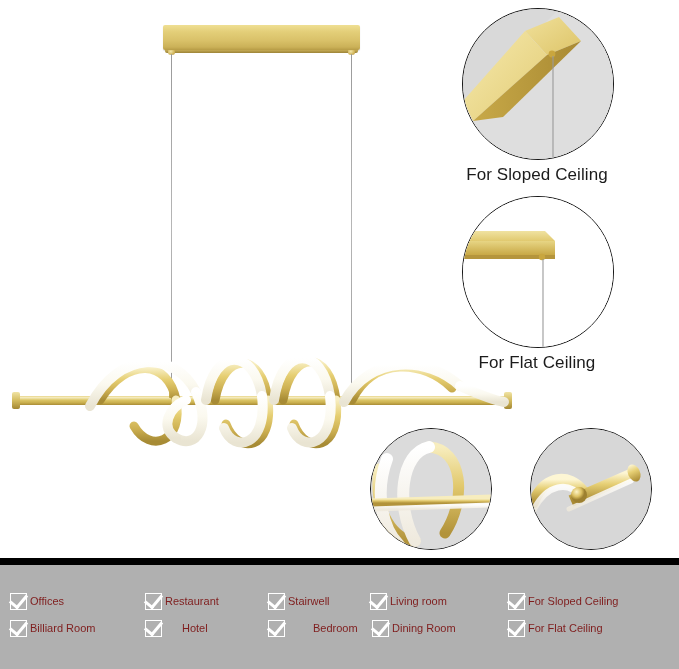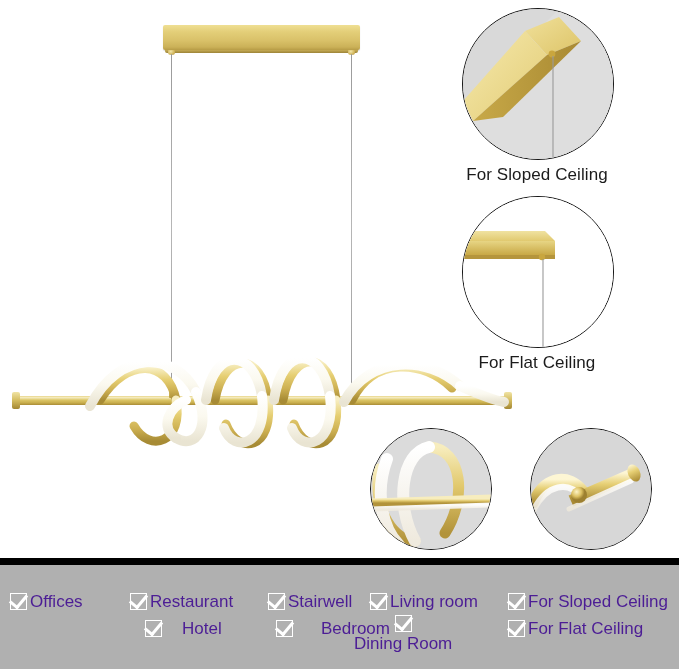--- a/index.html
+++ b/index.html
@@ -201,22 +201,22 @@
     position: absolute;
     left: 2px;
     top: -3px;
     width: 8px;
     height: 14px;
     border-right: 3px solid #ffffff;
     border-bottom: 3px solid #ffffff;
     transform: rotate(40deg);
   }
   .check-label {
-    font-size: 17px;
-    color: #4c1d95;
+    font-size: 11px;
+    color: #7f1d1d;
     line-height: 1;
   }
 </style>
 </head>
 <body>
 
 <div id="product-stage">
 
   <div class="canopy"></div>
   <div class="canopy-base"></div>
@@ -391,47 +391,51 @@
 </div>
 
 <div id="divider-bar"></div>
 
 <div id="checklist-panel">
   <div id="check-row-1" class="check-row">
       <div class="check-item" style="left: 10px;">
         <span class="checkbox"></span>
         <span class="check-label">Offices</span>
       </div>
-      <div class="check-item" style="left: 130px; justify-content: space-between;">
+      <div class="check-item" style="left: 145px; justify-content: space-between;">
         <span class="checkbox"></span>
         <span class="check-label">Restaurant</span>
       </div>
       <div class="check-item" style="left: 268px; justify-content: space-between;">
         <span class="checkbox"></span>
         <span class="check-label">Stairwell</span>
       </div>
       <div class="check-item" style="left: 370px;">
         <span class="checkbox"></span>
         <span class="check-label">Living room</span>
       </div>
       <div class="check-item" style="left: 508px;">
         <span class="checkbox"></span>
         <span class="check-label">For Sloped Ceiling</span>
       </div>
     </div>
   <div id="check-row-2" class="check-row">
+      <div class="check-item" style="left: 10px;">
+        <span class="checkbox"></span>
+        <span class="check-label">Billiard Room</span>
+      </div>
       <div class="check-item" style="left: 145px; gap: 20px;">
         <span class="checkbox"></span>
         <span class="check-label">Hotel</span>
       </div>
-      <div class="check-item" style="left: 276px; gap: 28px;">
+      <div class="check-item" style="left: 268px; gap: 28px;">
         <span class="checkbox"></span>
         <span class="check-label">Bedroom</span>
       </div>
-      <div class="check-item" style="left: 354px; flex-direction: column;">
+      <div class="check-item" style="left: 372px;">
         <span class="checkbox"></span>
         <span class="check-label">Dining Room</span>
       </div>
       <div class="check-item" style="left: 508px;">
         <span class="checkbox"></span>
         <span class="check-label">For Flat Ceiling</span>
       </div>
     </div>
 </div>
 

